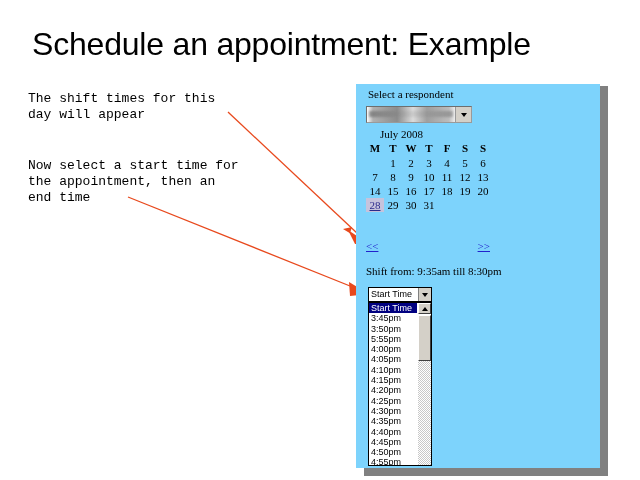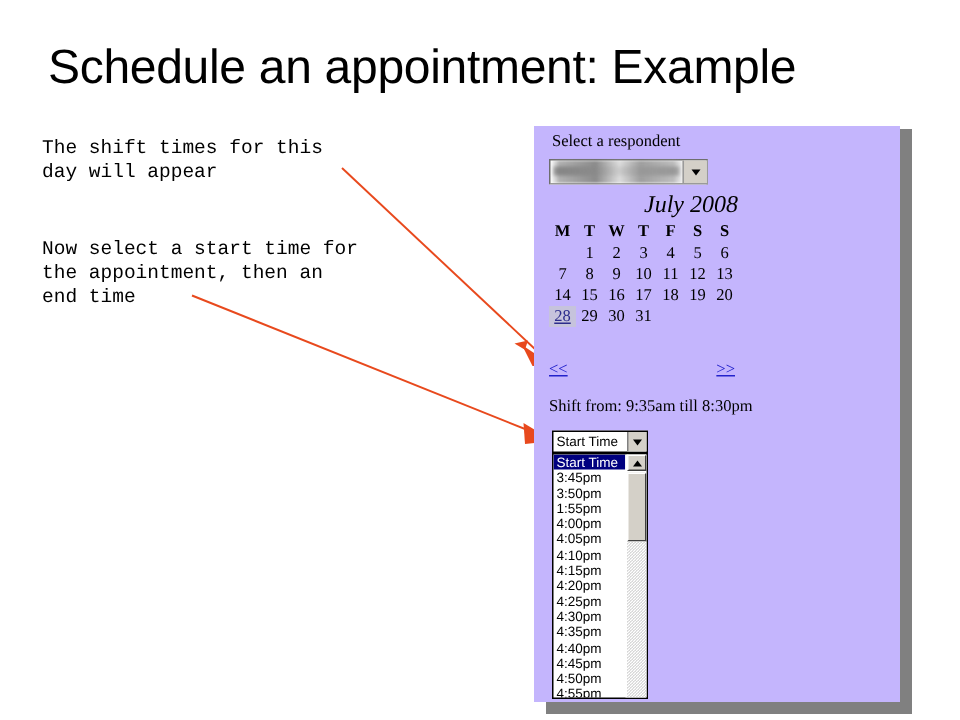--- a/index.html
+++ b/index.html
@@ -48,21 +48,21 @@
     pointer-events: none;
   }
 
   
   #screenshot-panel {
     position: absolute;
     left: 356px;
     top: 84px;
     width: 244px;
     height: 384px;
-    background: #c4b5fd;
+    background: #7dd3fc;
   }
   
   #panel-shadow-right {
     position: absolute;
     left: 600px;
     top: 86px;
     width: 8px;
     height: 382px;
     background: #808080;
   }
@@ -149,25 +149,24 @@
   }
 
   
   #calendar {
     position: absolute;
     left: 10px;
     top: 44px;
     width: 126px;
   }
   #calendar-month {
-    text-align: right;
-    font-size: 16px;
+    text-align: left;
+    font-size: 11px;
     padding-left: 14px;
     margin-bottom: 2px;
-    font-style: italic;
   }
   table#calendar-grid {
     border-collapse: collapse;
     font-size: 11px;
   }
   table#calendar-grid th {
     font-weight: bold;
     text-align: center;
     width: 18px;
     padding: 0 0 2px 0;
@@ -417,21 +416,21 @@
     <div id="start-time-combo-arrow">
       <span class="tri-down"></span>
     </div>
   </div>
 
   <div id="start-time-list">
     <div id="start-time-options">
       <div class="time-option selected">Start Time</div>
       <div class="time-option">3:45pm</div>
       <div class="time-option">3:50pm</div>
-      <div class="time-option">1:55pm</div>
+      <div class="time-option">5:55pm</div>
       <div class="time-option">4:00pm</div>
       <div class="time-option">4:05pm</div>
       <div class="time-option">4:10pm</div>
       <div class="time-option">4:15pm</div>
       <div class="time-option">4:20pm</div>
       <div class="time-option">4:25pm</div>
       <div class="time-option">4:30pm</div>
       <div class="time-option">4:35pm</div>
       <div class="time-option">4:40pm</div>
       <div class="time-option">4:45pm</div>

